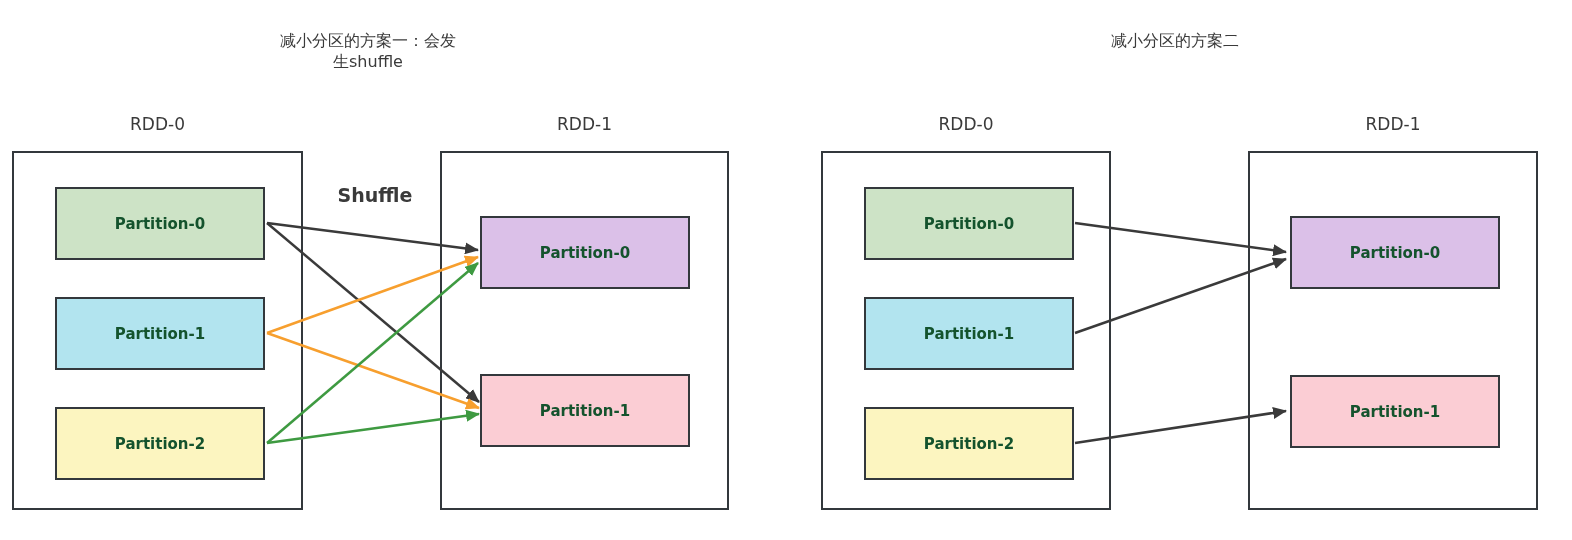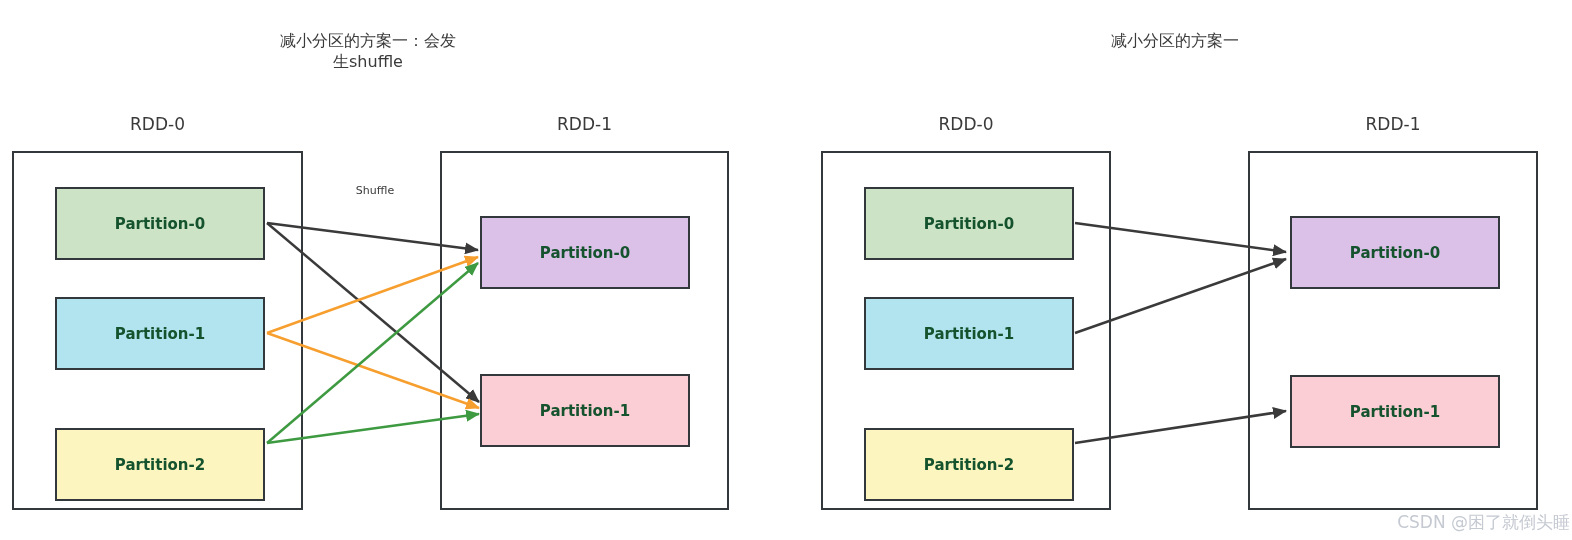--- a/index.html
+++ b/index.html
@@ -36,28 +36,28 @@
     position:absolute;
     width:210px;height:73px;
     border:2px solid #33383c;
     box-sizing:border-box;
     display:flex;align-items:center;justify-content:center;
     font-size:15px;font-weight:bold;color:#14532d;
     z-index:2;
   }
   .fill-green{background:#cde3c6;}
   .fill-blue{background:#b2e4ef;}
-  .fill-yellow{background:#fcf5c0;margin-top:21px;}
+  .fill-yellow{background:#fcf5c0;}
   .fill-purple{background:#dbc0e8;}
   .fill-pink{background:#fbcdd4;}
   .shuffle-label{
     position:absolute;
     left:330px;top:184px;width:90px;
     text-align:center;
-    font-size:11px;font-weight:normal;color:#3a3a3a;
+    font-size:19px;font-weight:bold;color:#3a3a3a;
   }
   .arrow-layer{
     position:absolute;left:0;top:0;width:1572px;height:540px;
     z-index:5;pointer-events:none;
   }
   .watermark{
     position:absolute;
     left:1330px;top:511px;width:240px;
     text-align:right;
     font-size:17px;
@@ -69,21 +69,21 @@
 </head>
 <body>
 
 <div class="canvas">
 
   <div class="diagram-title" style="left:218px;top:30px;">
     <div>减小分区的方案一：会发</div>
     <div>生shuffle</div>
   </div>
   <div class="diagram-title" style="left:1025px;top:30px;">
-    <div>减小分区的方案一</div>
+    <div>减小分区的方案二</div>
   </div>
 
   <div class="rdd-label" style="left:12px;top:114px;width:291px;">RDD-0</div>
   <div class="rdd-label" style="left:440px;top:114px;width:289px;">RDD-1</div>
   <div class="rdd-label" style="left:821px;top:114px;width:290px;">RDD-0</div>
   <div class="rdd-label" style="left:1248px;top:114px;width:290px;">RDD-1</div>
 
   <div class="rdd-container" style="left:12px;top:151px;width:291px;height:359px;"></div>
   <div class="rdd-container" style="left:440px;top:151px;width:289px;height:359px;"></div>
   <div class="rdd-container" style="left:821px;top:151px;width:290px;height:359px;"></div>
@@ -123,15 +123,14 @@
     <line x1="267" y1="333" x2="478" y2="257" stroke-width="2.5" marker-end="url(#ah-orange)" stroke="#f79f2e"></line>
     <line x1="267" y1="333" x2="479" y2="408" stroke-width="2.5" marker-end="url(#ah-orange)" stroke="#f79f2e"></line>
     <line x1="267" y1="443" x2="478" y2="263" stroke-width="2.5" marker-end="url(#ah-green)" stroke="#3e9a41"></line>
     <line x1="267" y1="443" x2="479" y2="414" stroke-width="2.5" marker-end="url(#ah-green)" stroke="#3e9a41"></line>
 
     <line x1="1075" y1="223" x2="1286" y2="252" stroke-width="2.5" marker-end="url(#ah-dark)" stroke="#3a3a3a"></line>
     <line x1="1075" y1="333" x2="1286" y2="259" stroke-width="2.5" marker-end="url(#ah-dark)" stroke="#3a3a3a"></line>
     <line x1="1075" y1="443" x2="1286" y2="411" stroke-width="2.5" marker-end="url(#ah-dark)" stroke="#3a3a3a"></line>
   </svg>
 
-  <div class="watermark">CSDN @困了就倒头睡</div>
 
 </div>
 
 </body></html>

